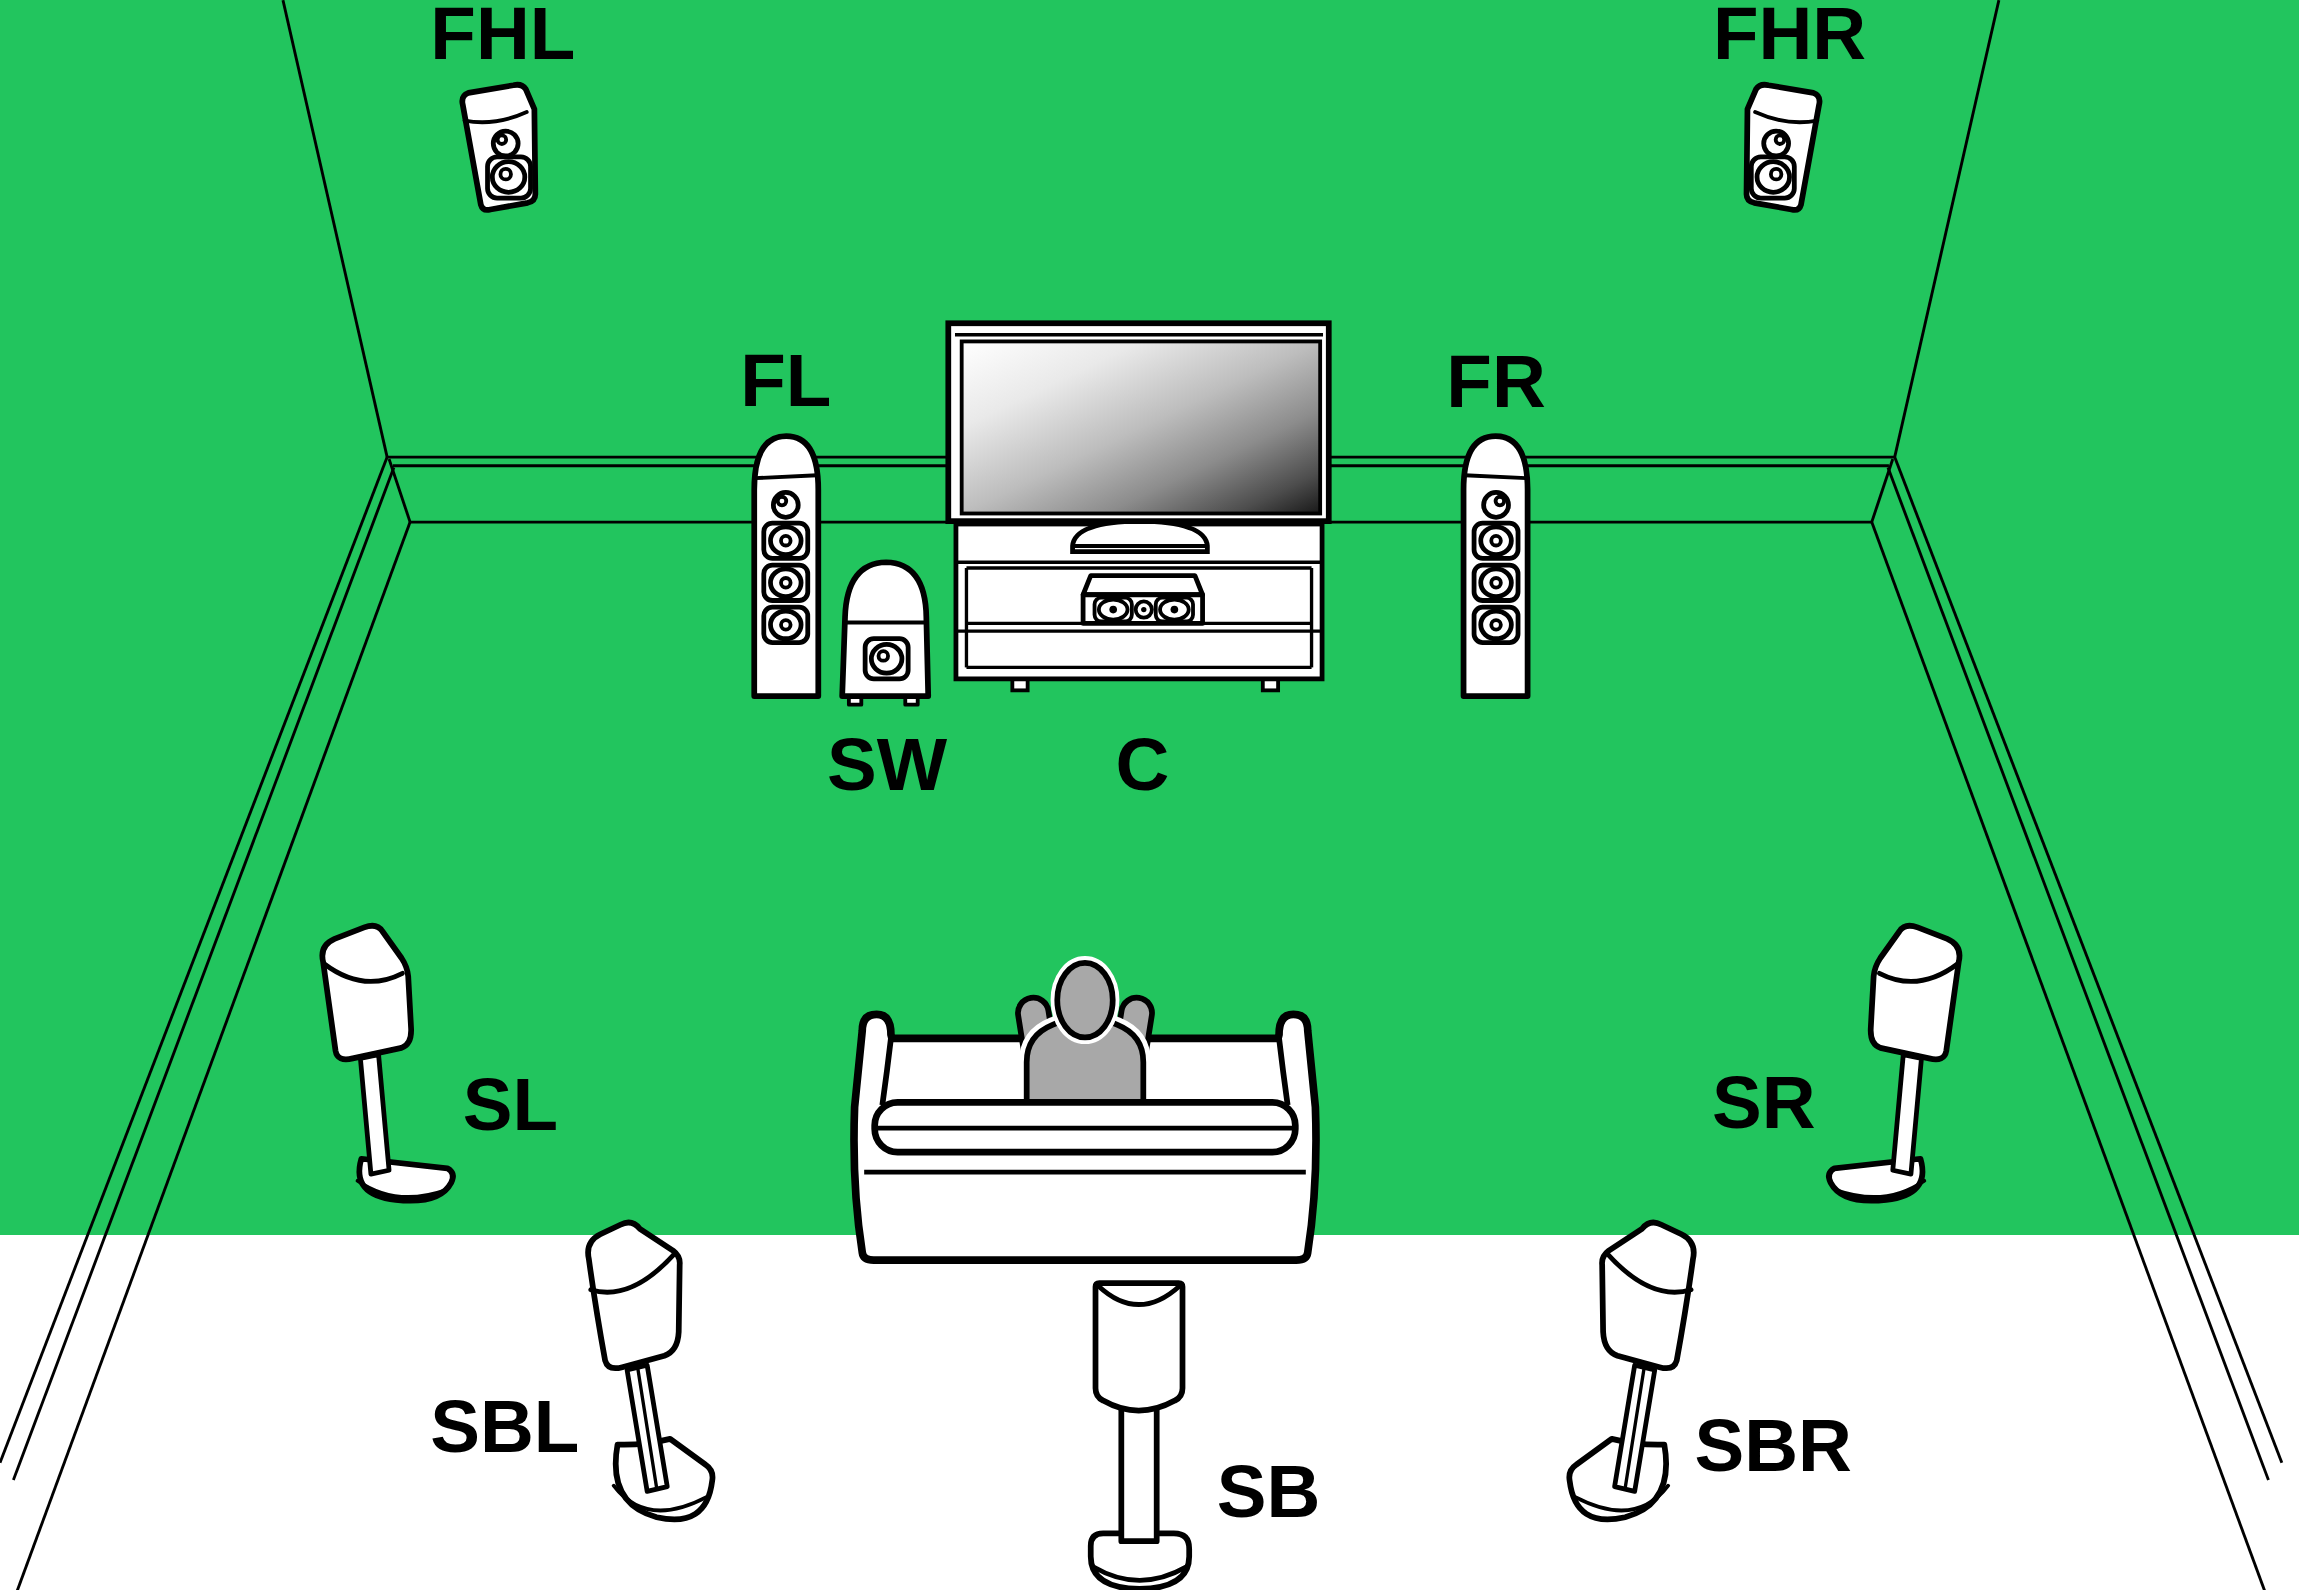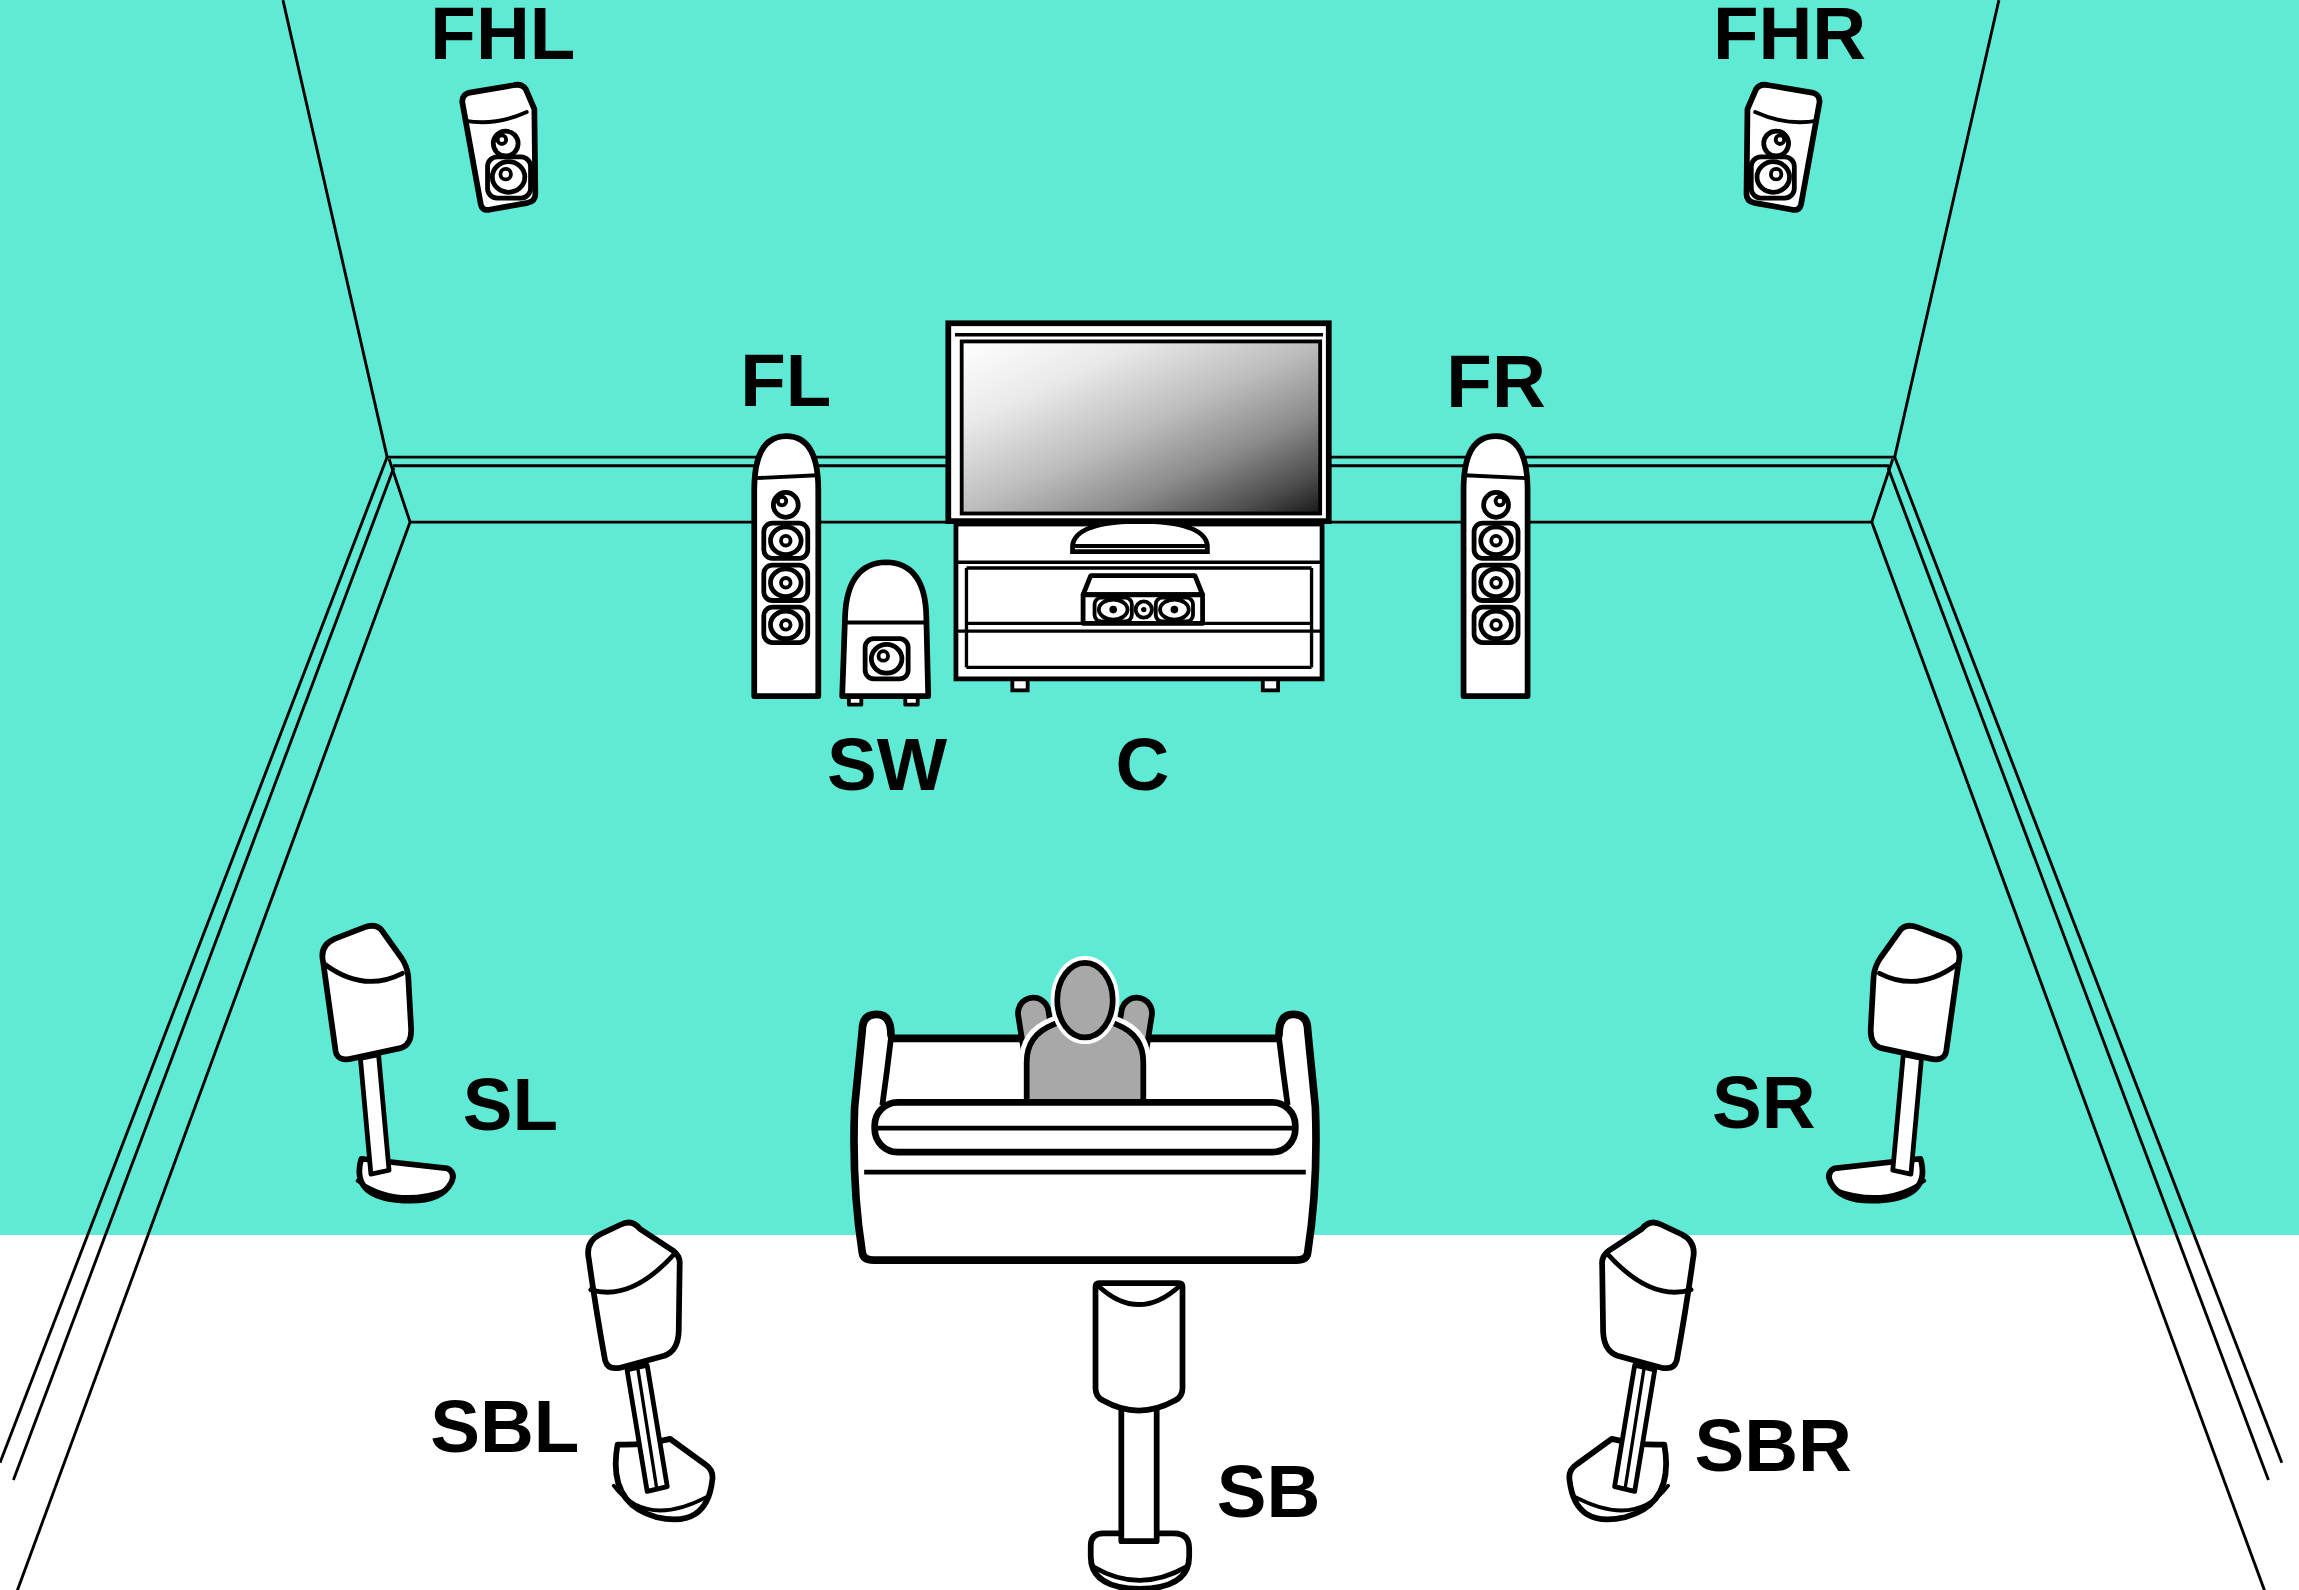--- a/index.html
+++ b/index.html
@@ -1,16 +1,16 @@
 <!DOCTYPE html>
 <html><head>
 <meta charset="utf-8">
 <style>
   html,body{margin:0;padding:0;background:#ffffff;width:2300px;height:1591px;overflow:hidden;}
-  .stage{width:2300px;height:1235px;position:relative;background:#5eead4;}
+  .stage{width:2300px;height:1235px;position:relative;background:#22c55e;}
   svg{display:block;}
   .lbl{
     font-family:"Liberation Sans", sans-serif;
     font-weight:bold;
     font-size:78px;
     fill:#000;
     text-anchor:middle;
   }
 </style>
 </head>

